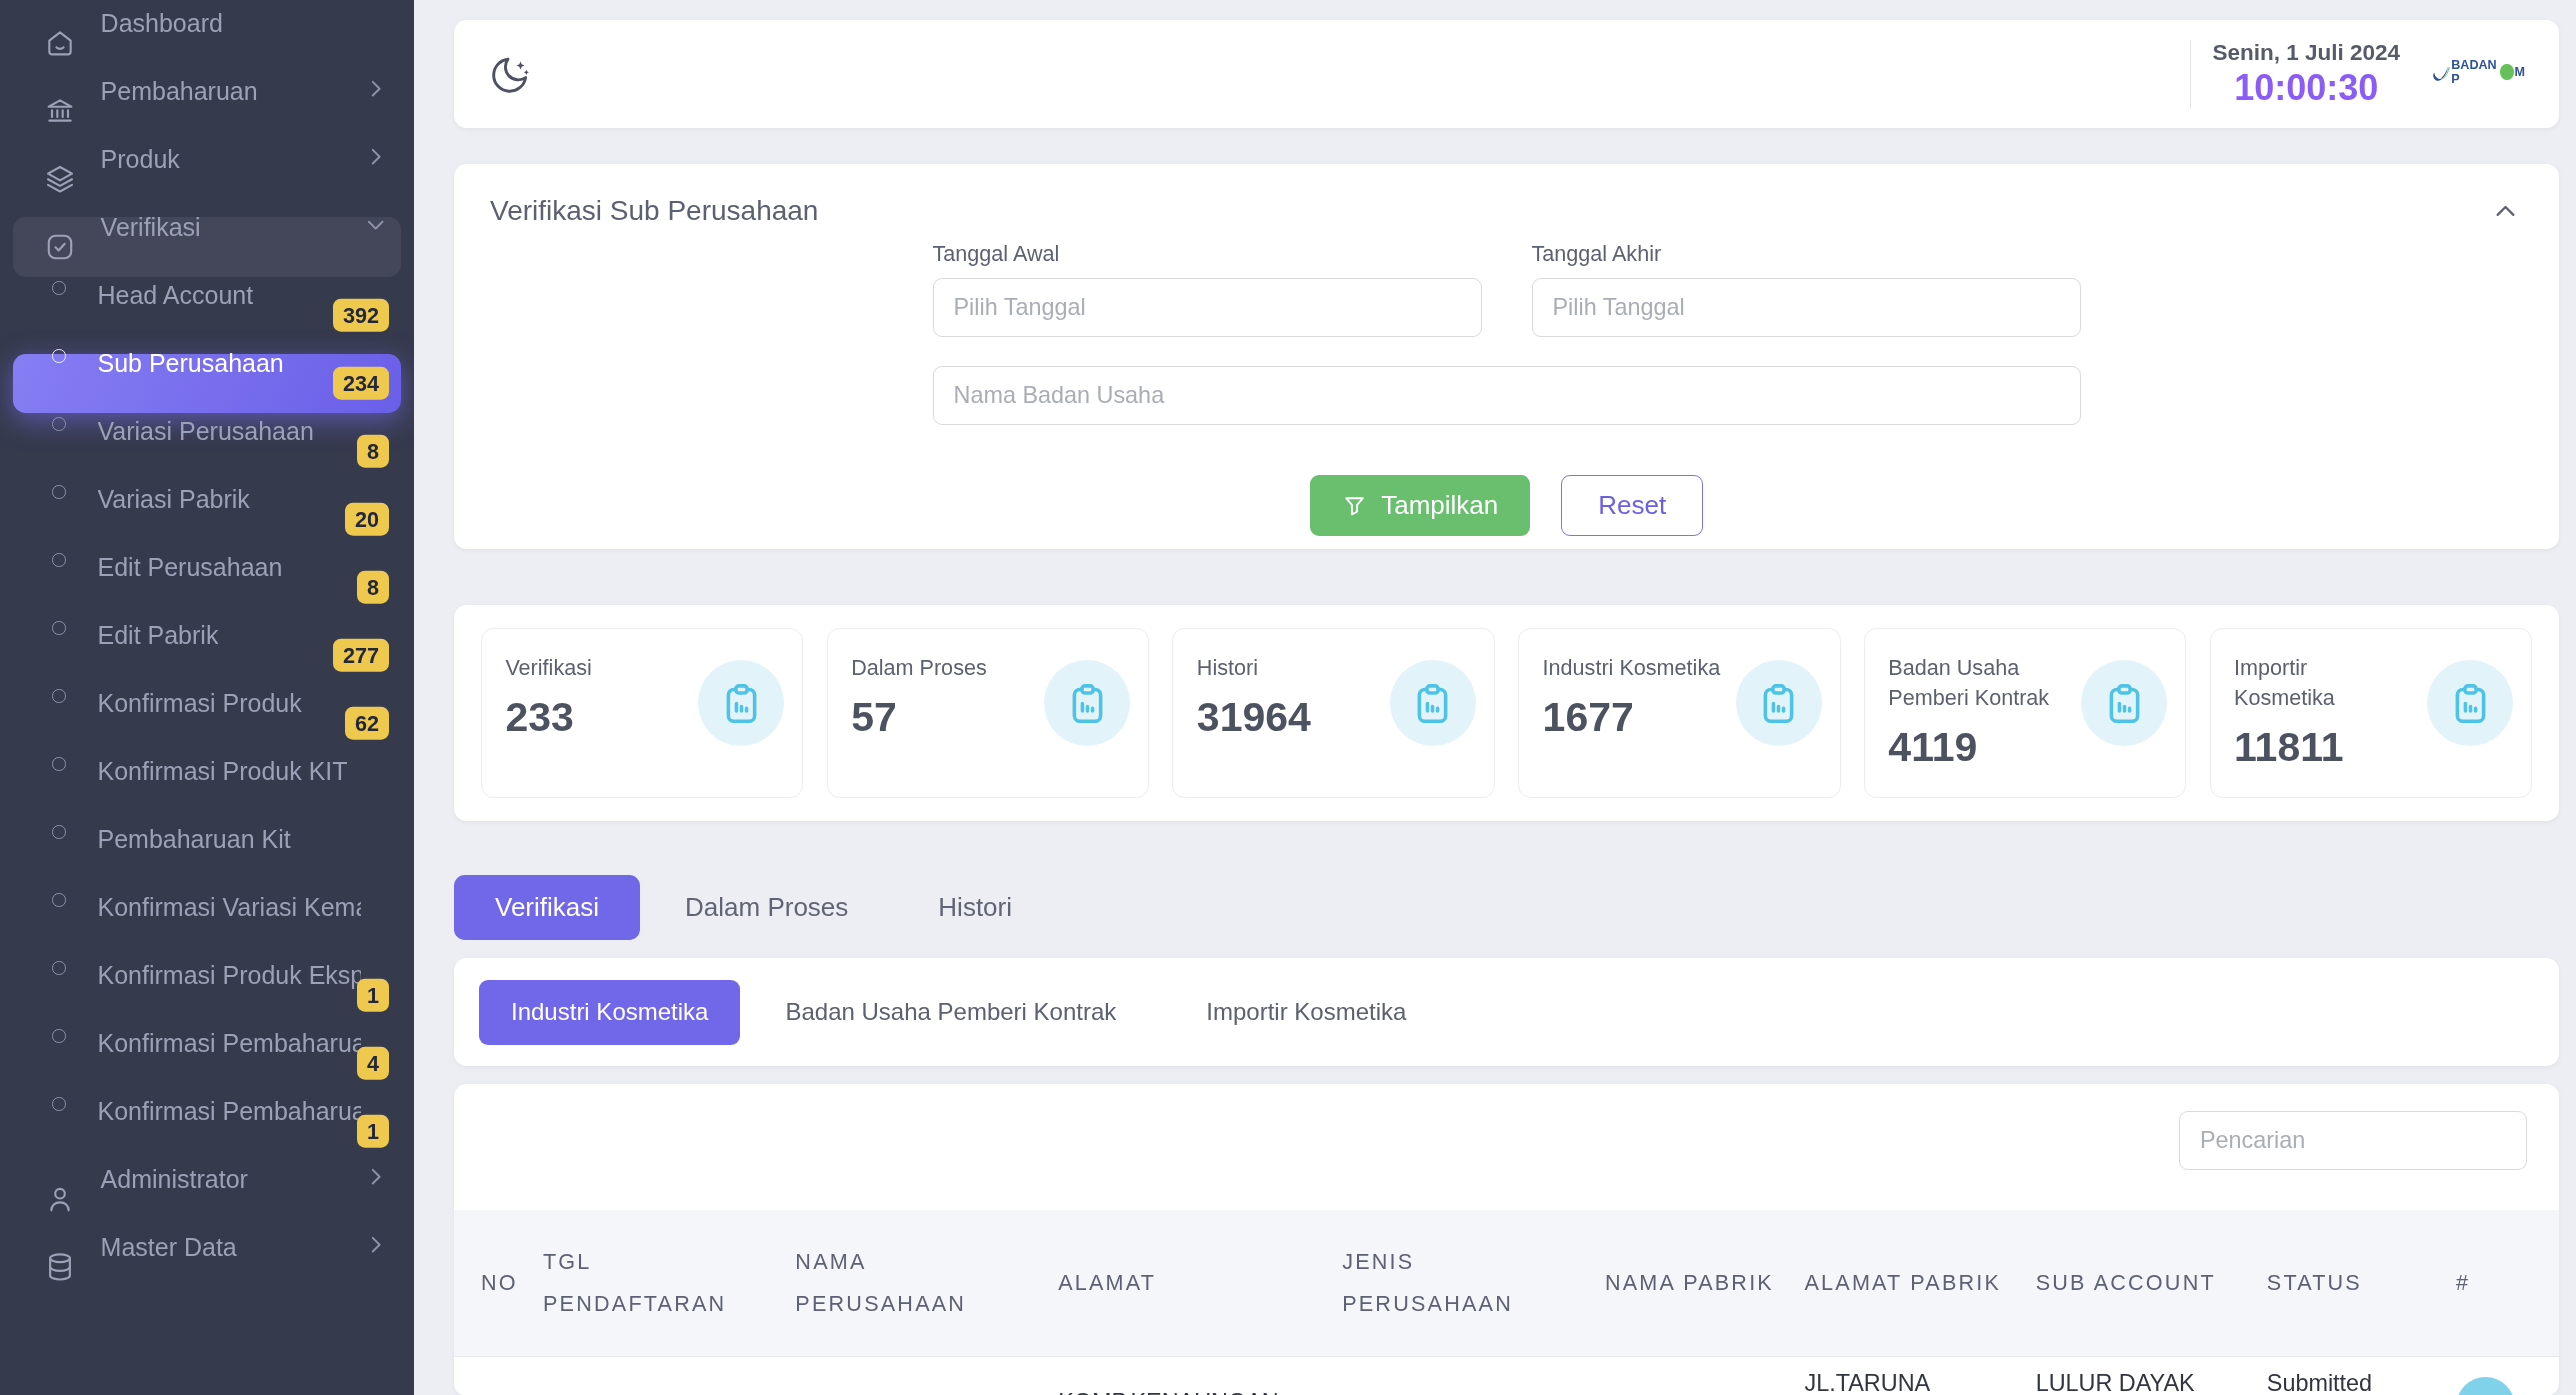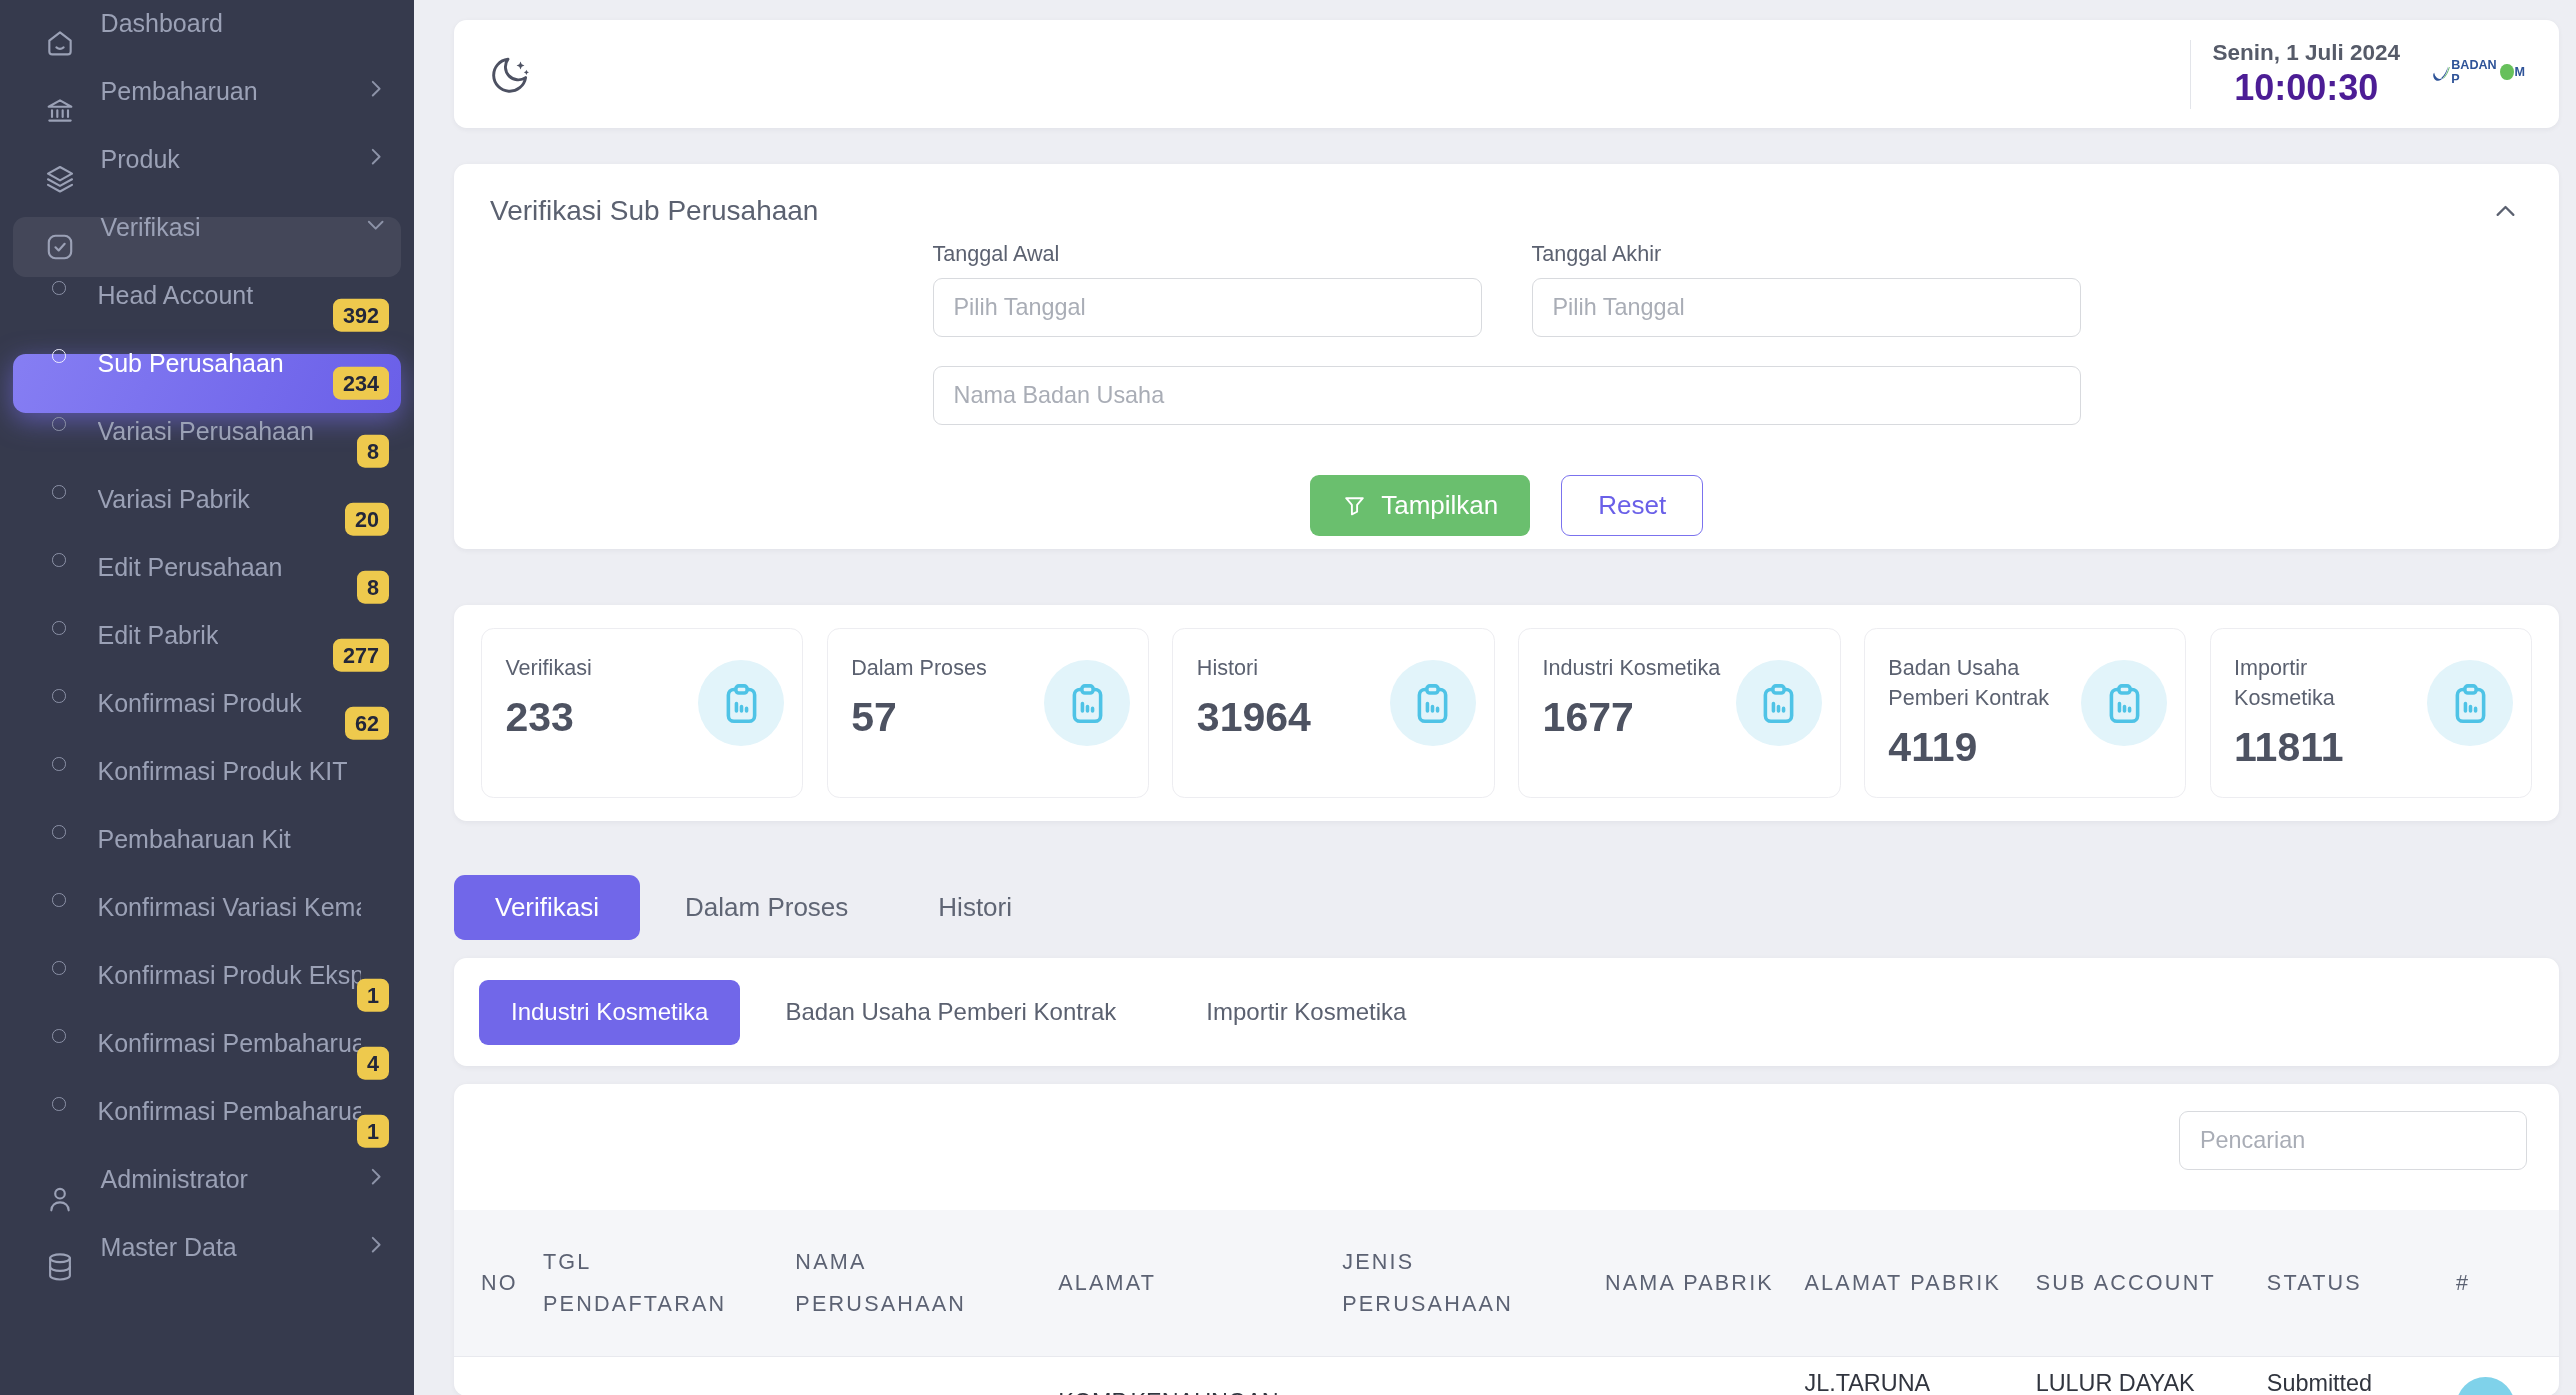--- a/index.html
+++ b/index.html
@@ -56,21 +56,21 @@
   
   .main { flex:1; min-width:0; padding:20px 17px 0 40px; display:flex; flex-direction:column; }
   .card { background:#ffffff; border-radius:12.6px; box-shadow:0 1.8px 5.4px rgba(40,44,63,.05); }
 
   .header-card { height:108px; display:flex; align-items:center; padding:0 34px; }
   .moon-btn { color:#4d5162; display:flex; cursor:pointer; }
   .moon-btn svg { width:47px; height:47px; }
   .header-right { margin-left:auto; display:flex; align-items:center; }
   .datetime { text-align:center; padding-left:21.6px; border-left:1.8px solid #e3e5ea; }
   .date { font-size:22.5px; font-weight:700; color:#565b69; }
-  .time { font-size:36px; font-weight:700; color:#4c1d95; margin-top:1px; }
+  .time { font-size:36px; font-weight:700; color:#8b5cf6; margin-top:1px; }
   .hdr-logo { margin-left:31px; width:94px; display:flex; flex-direction:row; align-items:center; }
   .hdr-logo svg { width:63px; height:56px; }
   .hdr-logo-text { font-size:12.6px; font-weight:700; color:#2e5398; display:flex; align-items:center; margin-top:-3.6px; }
   .hdr-dot { width:16px; height:16px; border-radius:50%; background:#67c05b; display:inline-block; margin:0 0.9px; }
 
   .filter-card { margin-top:36px; height:385px; padding:31px 36px; position:relative; }
   .filter-title { font-size:28px; color:#5b6170; }
   .panel-chevron { position:absolute; right:40px; top:34px; color:#5b6170; }
   .panel-chevron svg { width:27px; height:27px; }
   .filter-form { width:1148px; margin:14.4px auto 0; }

